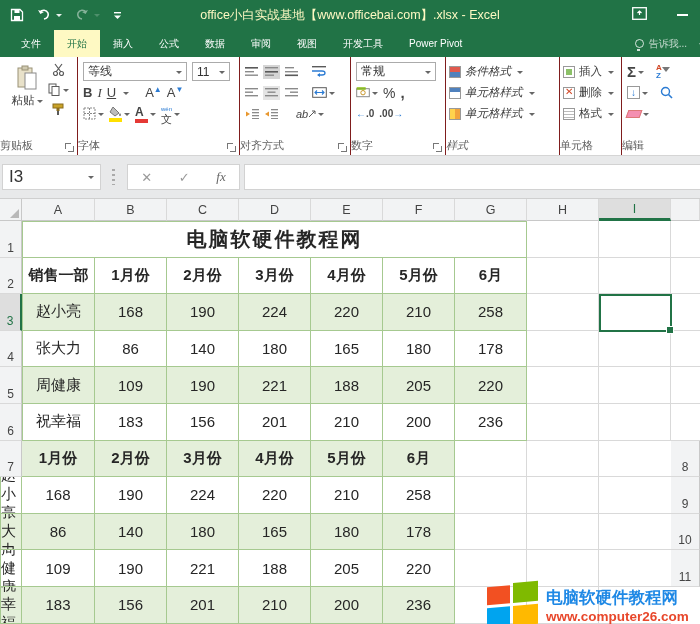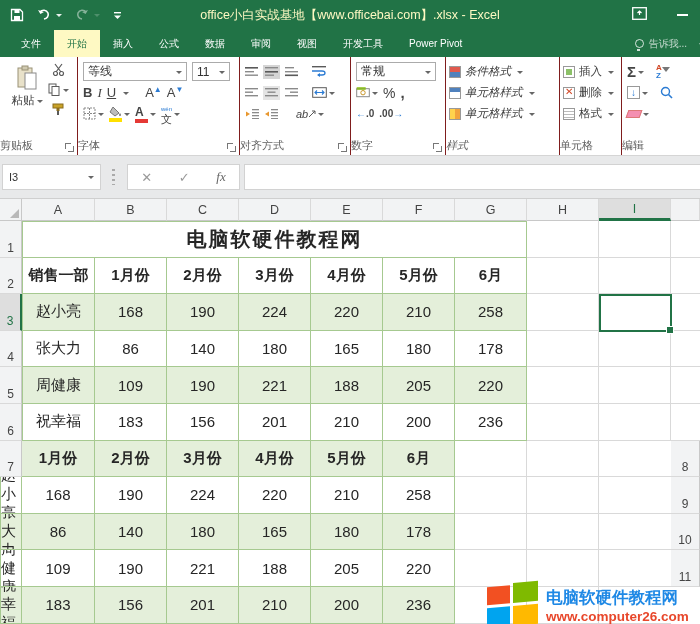--- a/index.html
+++ b/index.html
@@ -63,21 +63,21 @@
   .si-fmt { background:repeating-linear-gradient(180deg,#fff 0 2px,#bbb 2px 3px); }
   .funnel { width:0; height:0; border:4px solid transparent; border-top:5px solid #777; }
   .azl { font-size:8px; color:#444; line-height:8px; font-weight:bold; }
   .fill-ic { width:13px; height:13px; border:1px solid #999; color:#2B7BD3; font-size:10px; line-height:11px; text-align:center; font-weight:bold; }
   .eraser { width:14px; height:8px; background:#F48FB1; transform:skewX(-20deg); border:1px solid #d77; }
   .dec { font-size:10px; color:#444; font-weight:bold; }
   .dec b { color:#2B7BD3; }
 
   
   .fbar { position:absolute; top:156px; left:0; width:700px; height:43px; background:#E8E9EA; border-bottom:1px solid #CFCFCF; }
-  .namebox { position:absolute; left:2px; top:8px; width:99px; height:26px; background:#fff; border:1px solid #D2D2D2; display:flex; align-items:center; justify-content:space-between; padding:0 6px; font-size:11px; color:#333; }
+  .namebox { position:absolute; left:2px; top:8px; width:99px; height:26px; background:#fff; border:1px solid #D2D2D2; display:flex; align-items:center; justify-content:space-between; padding:0 6px; font-size:17px; color:#333; }
   .vdots { position:absolute; left:112px; top:13px; width:3px; height:16px; background:repeating-linear-gradient(180deg,#AAA 0 2px,transparent 2px 5px); }
   .fxbox { position:absolute; left:127px; top:8px; width:113px; height:26px; background:#fff; border:1px solid #D2D2D2; display:flex; align-items:center; justify-content:space-around; font-size:13px; color:#9A9A9A; }
   .fx { font-style:italic; font-family:"Liberation Serif","DejaVu Serif",serif; color:#666; }
   .finput { position:absolute; left:244px; top:8px; width:456px; height:26px; background:#fff; border:1px solid #D2D2D2; border-right:none; font-size:12.5px; padding:0 5px; color:#333; display:flex; align-items:center; }
 
   
   .sheet { position:absolute; top:199px; left:0; width:700px; height:425px; background:#fff; overflow:hidden; }
   .grid { display:grid; grid-template-columns:22px 73px repeat(8,72px) 29px; grid-template-rows:22px repeat(11,36.6px); width:700px; }
   .corner { background:#F2F3F4; border-right:1px solid #C8C8C8; border-bottom:1px solid #C8C8C8; position:relative; }
   .corner::after { content:''; position:absolute; right:2px; bottom:2px; border-style:solid; border-width:0 0 9px 9px; border-color:transparent transparent #B8B8B8 transparent; }

